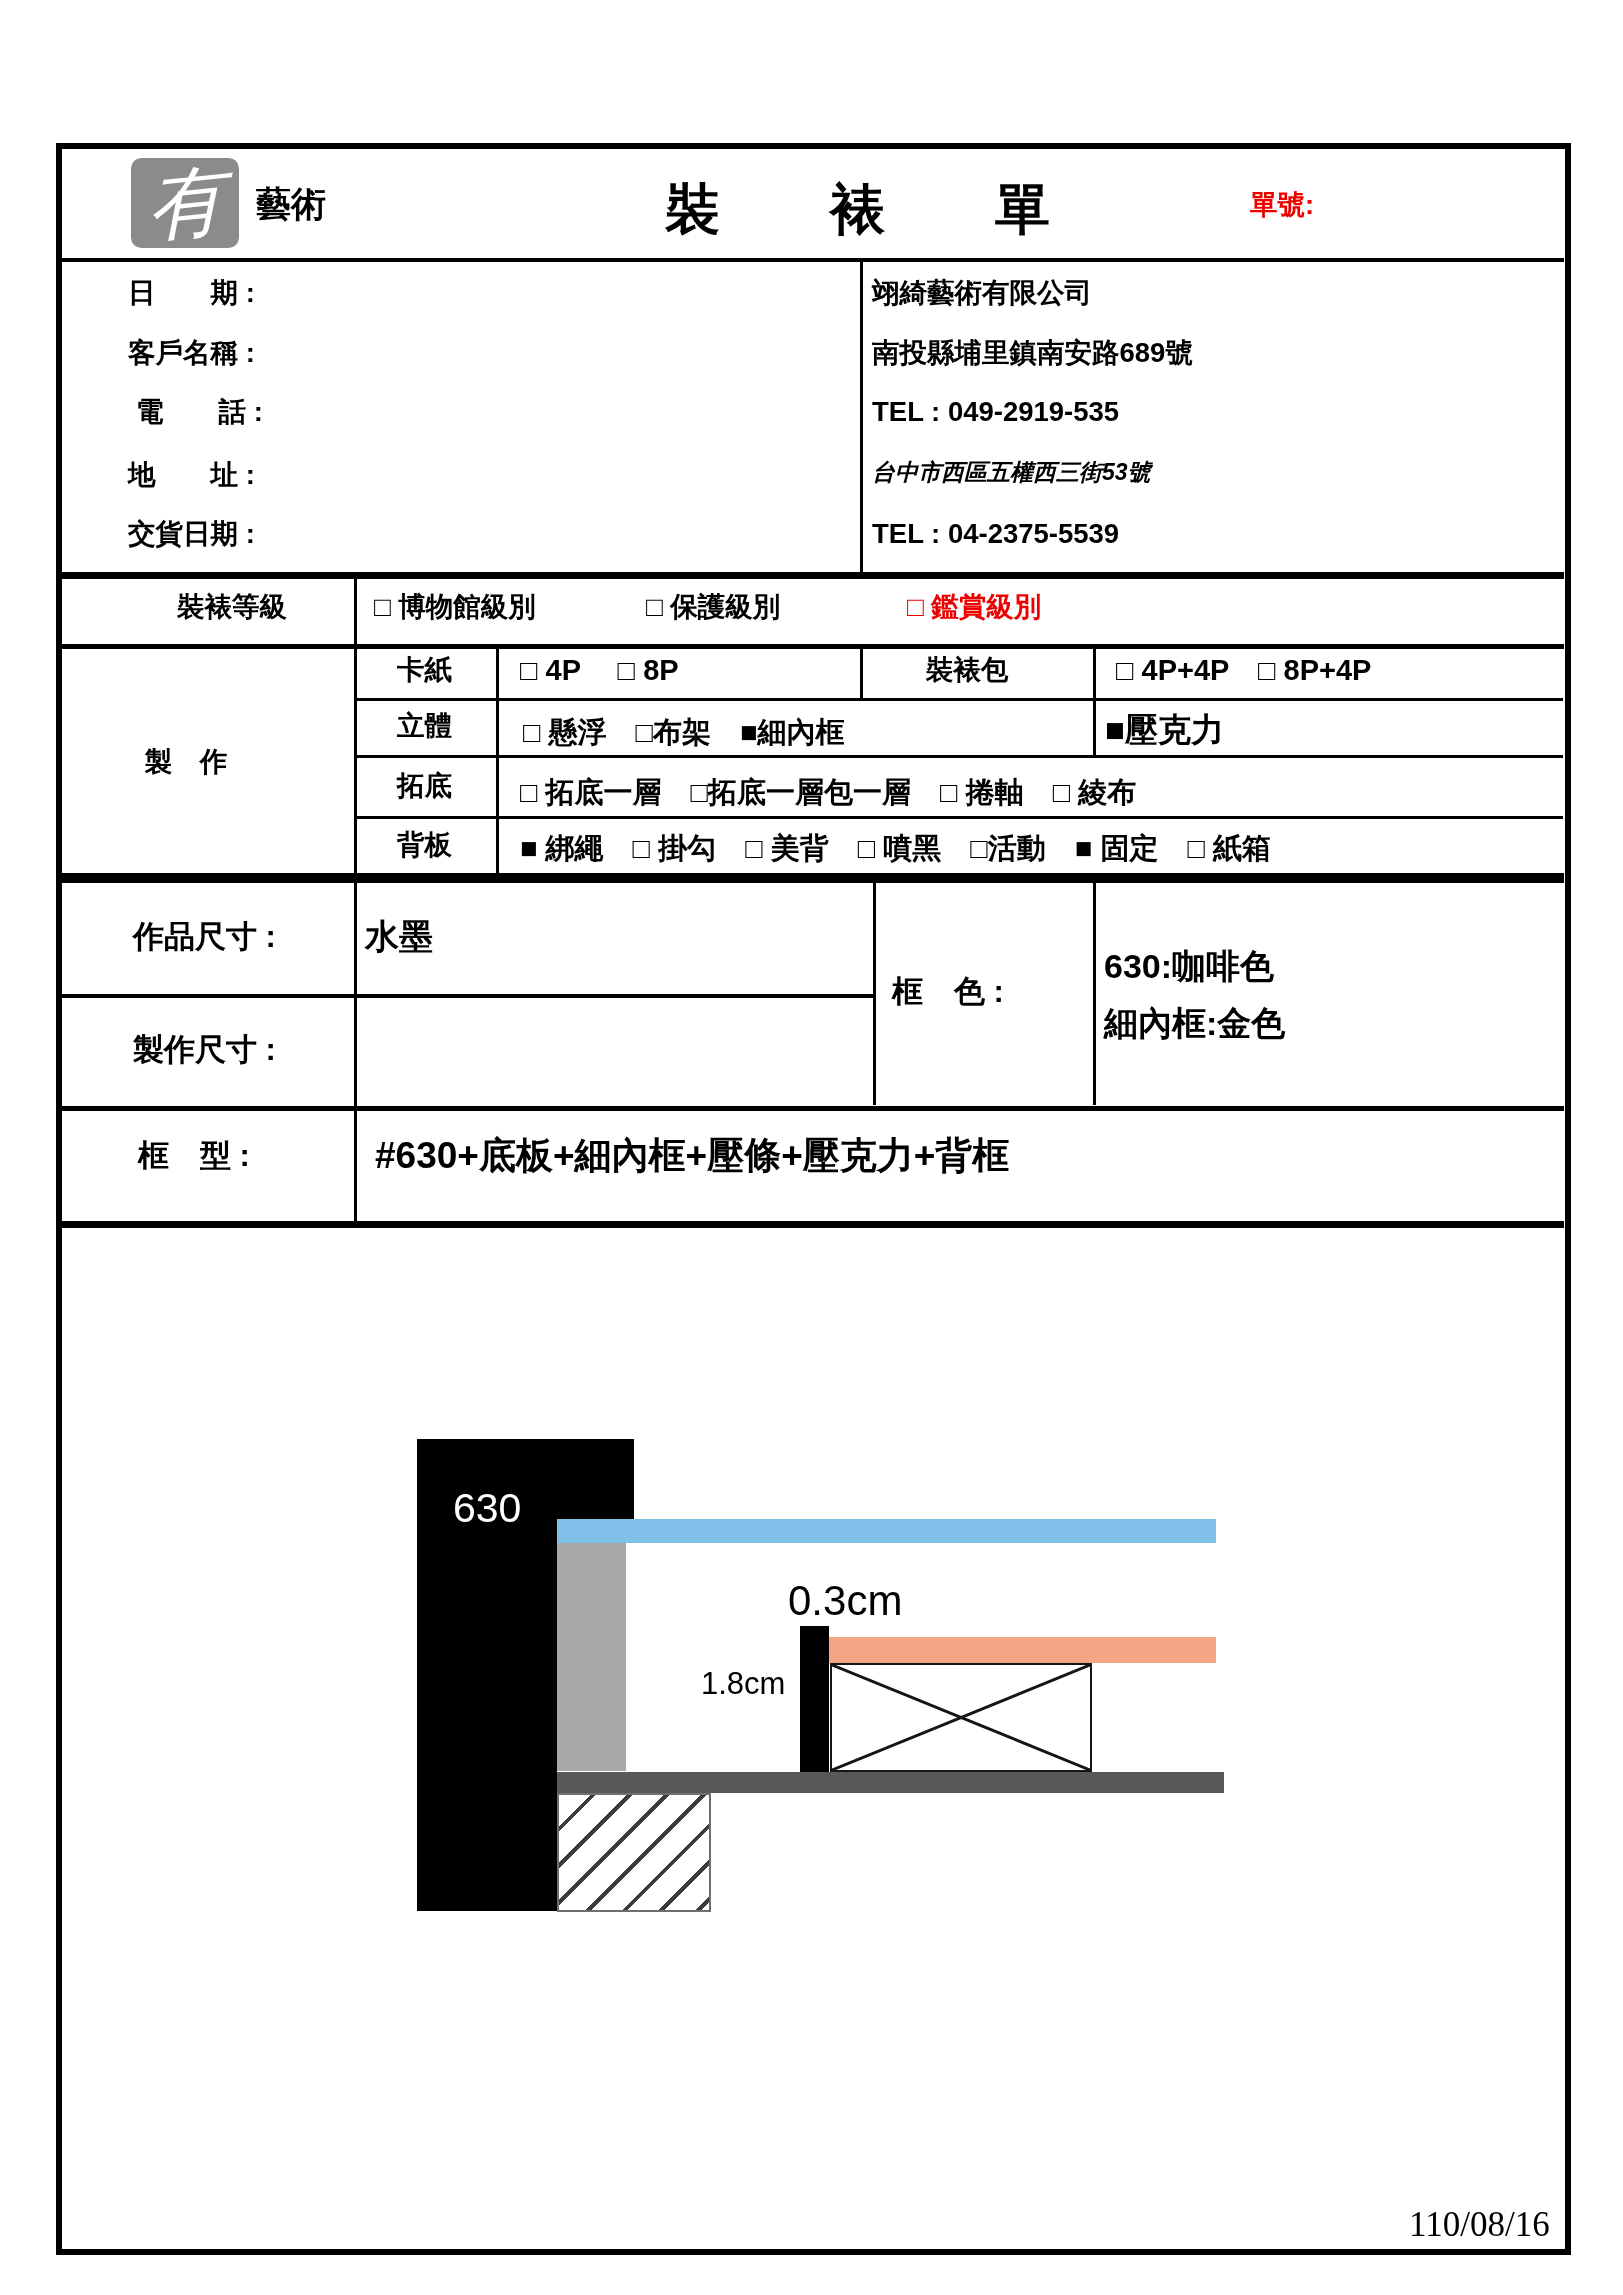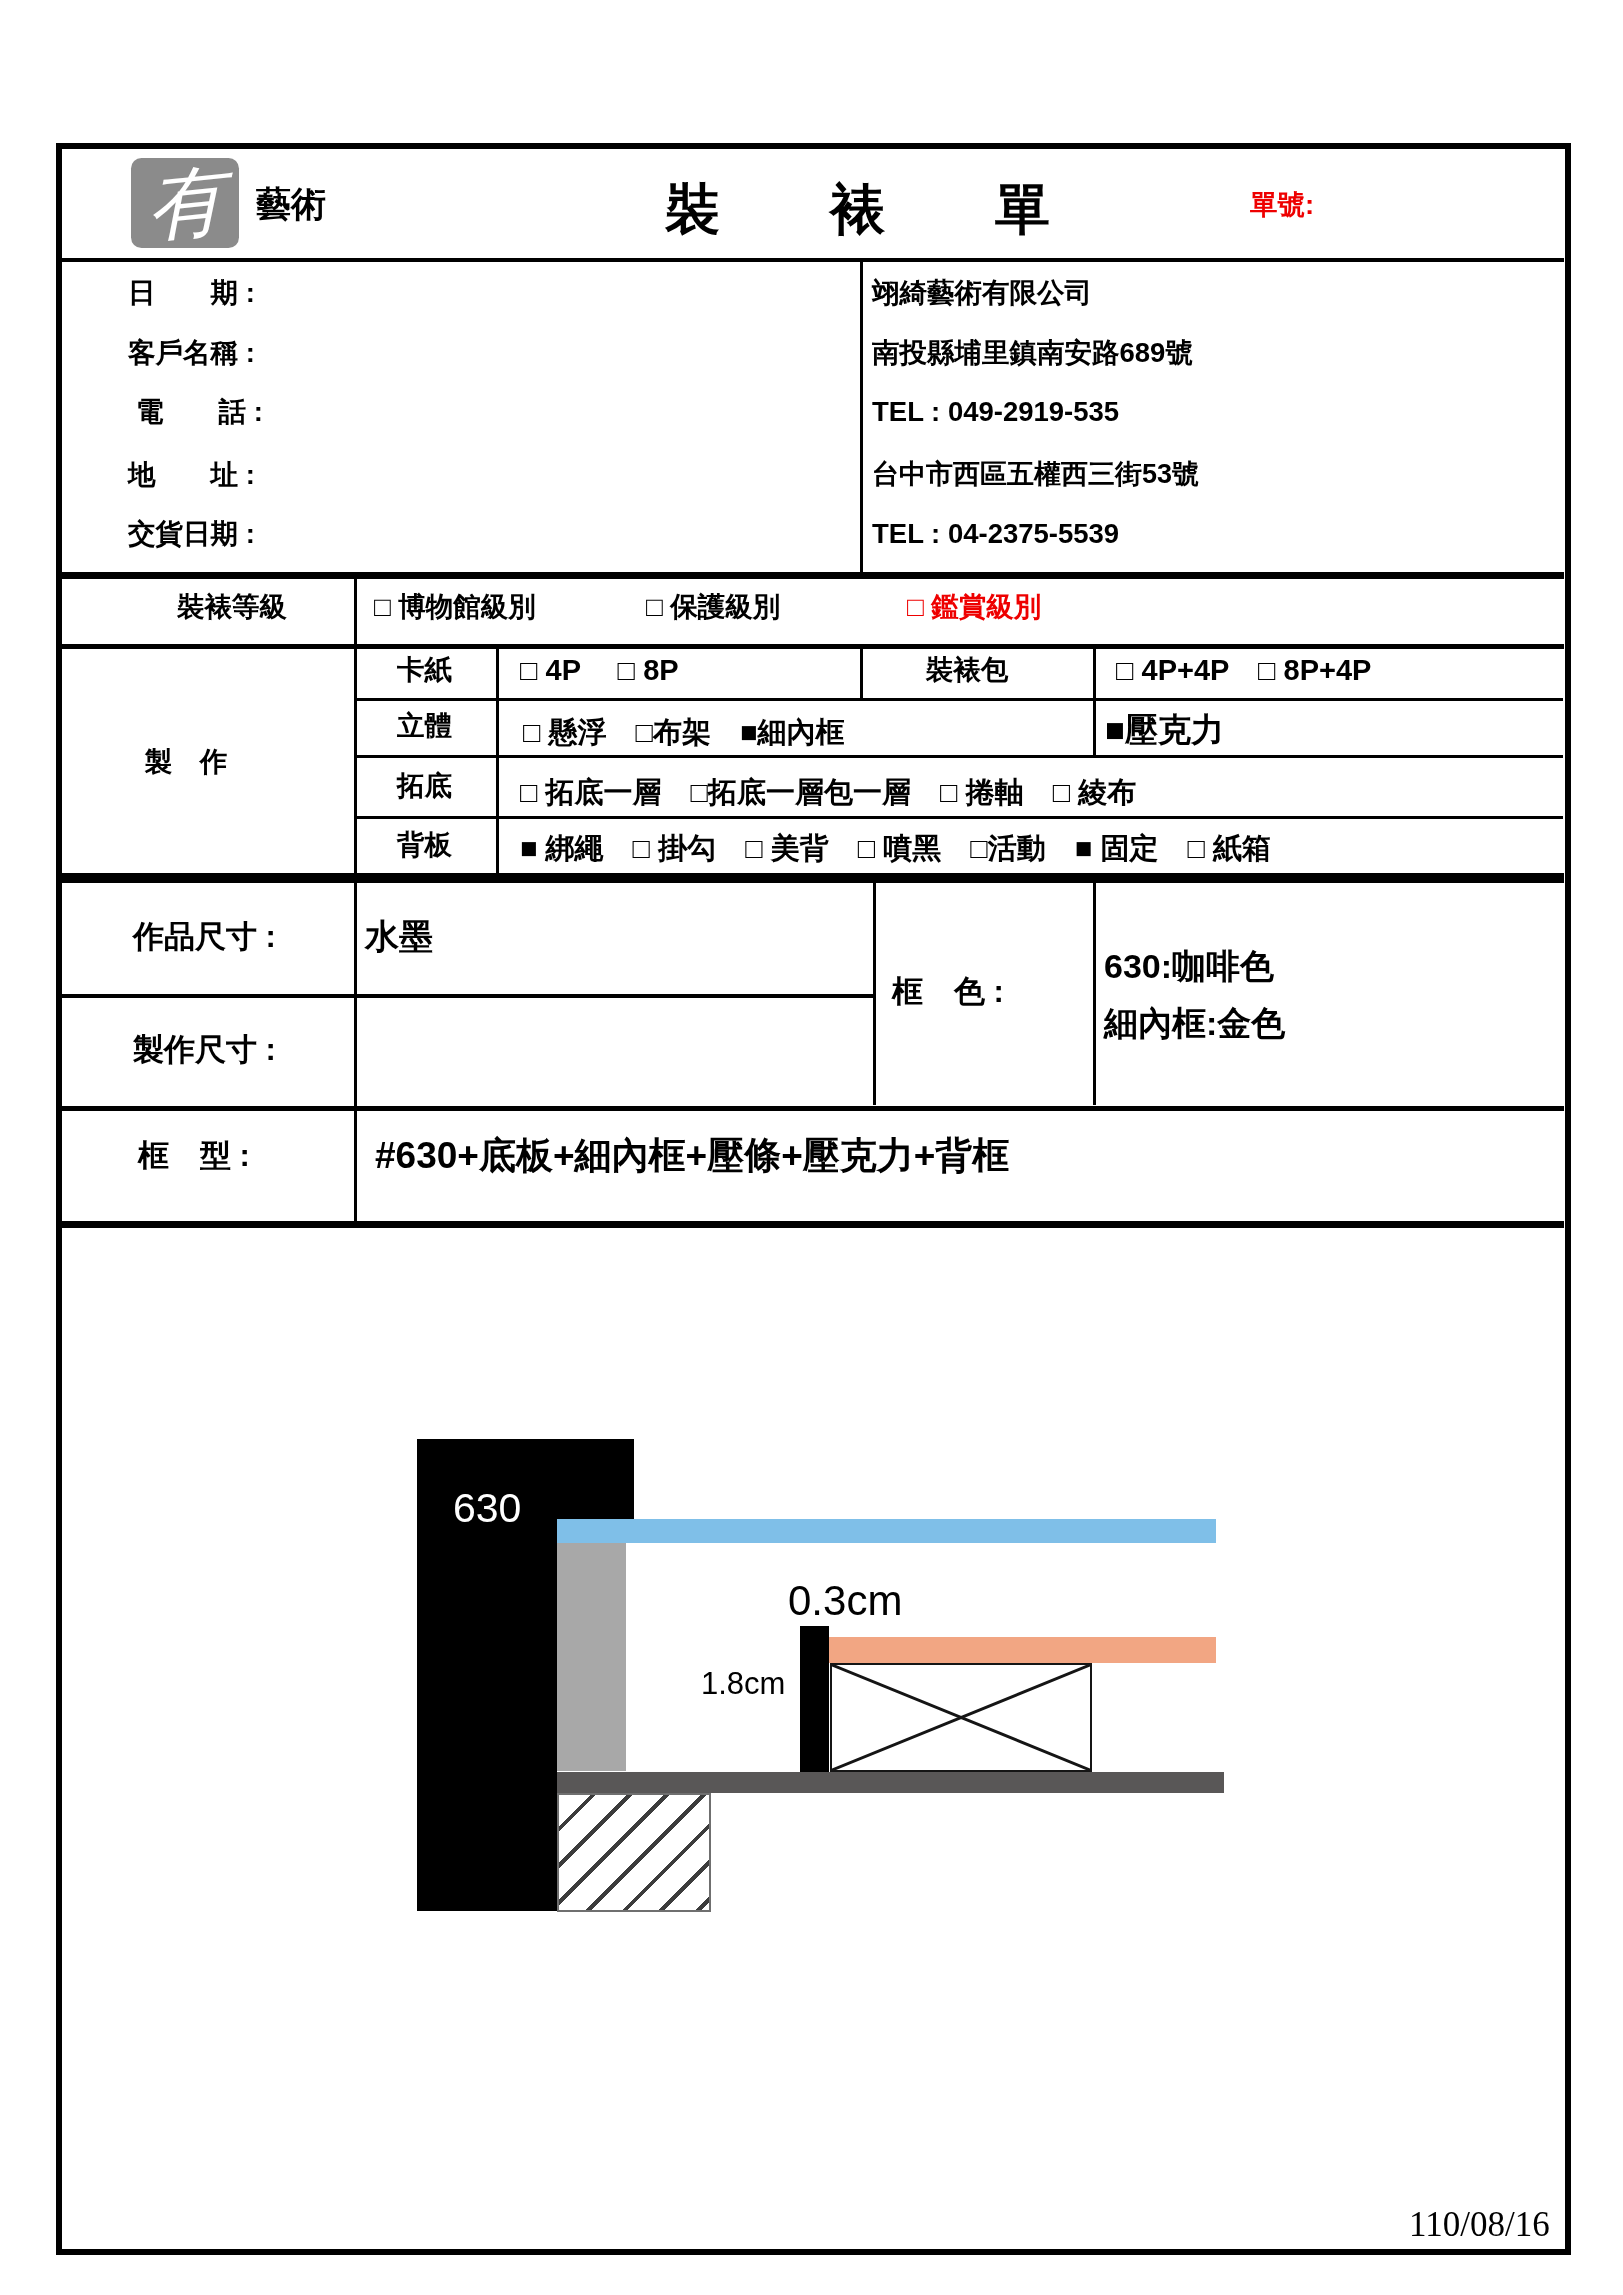--- a/index.html
+++ b/index.html
@@ -49,21 +49,21 @@
 
     <div class="t" style="left:66px;top:130px;font-size:27.5px;">日　　期 :</div>
     <div class="t" style="left:66px;top:190px;font-size:27.5px;">客戶名稱 :</div>
     <div class="t" style="left:66px;top:249px;font-size:27.5px;margin-left:8px;">電　　話 :</div>
     <div class="t" style="left:66px;top:312px;font-size:27.5px;">地　　址 :</div>
     <div class="t" style="left:66px;top:371px;font-size:27.5px;">交貨日期 :</div>
 
     <div class="t" style="left:810px;top:130px;font-size:27.5px;">翊綺藝術有限公司</div>
     <div class="t" style="left:810px;top:190px;font-size:27.5px;">南投縣埔里鎮南安路689號</div>
     <div class="t" style="left:810px;top:249px;font-size:27.5px;">TEL : 049-2919-535</div>
-    <div class="t" style="left:810px;top:312px;font-size:27px;">台中市西區五權西三街53號</div>
+    <div class="t" style="left:810px;top:312px;font-size:23px;font-style:italic;">台中市西區五權西三街53號</div>
     <div class="t" style="left:810px;top:371px;font-size:27.5px;">TEL : 04-2375-5539</div>
 
     <div class="t tc" style="left:0;top:444px;width:340px;font-size:27.5px;">裝裱等級</div>
     <div class="t" style="left:312px;top:444px;font-size:27.5px;">□ 博物館級別</div>
     <div class="t" style="left:584px;top:444px;font-size:27.5px;">□ 保護級別</div>
     <div class="t red" style="left:845px;top:444px;font-size:27.5px;text-align:right;">□ 鑑賞級別</div>
 
     <div class="t tc" style="left:0;top:599px;width:248px;font-size:27.5px;">製　作</div>
 
     <div class="t tc" style="left:292px;top:507px;width:141px;font-size:27.5px;">卡紙</div>

